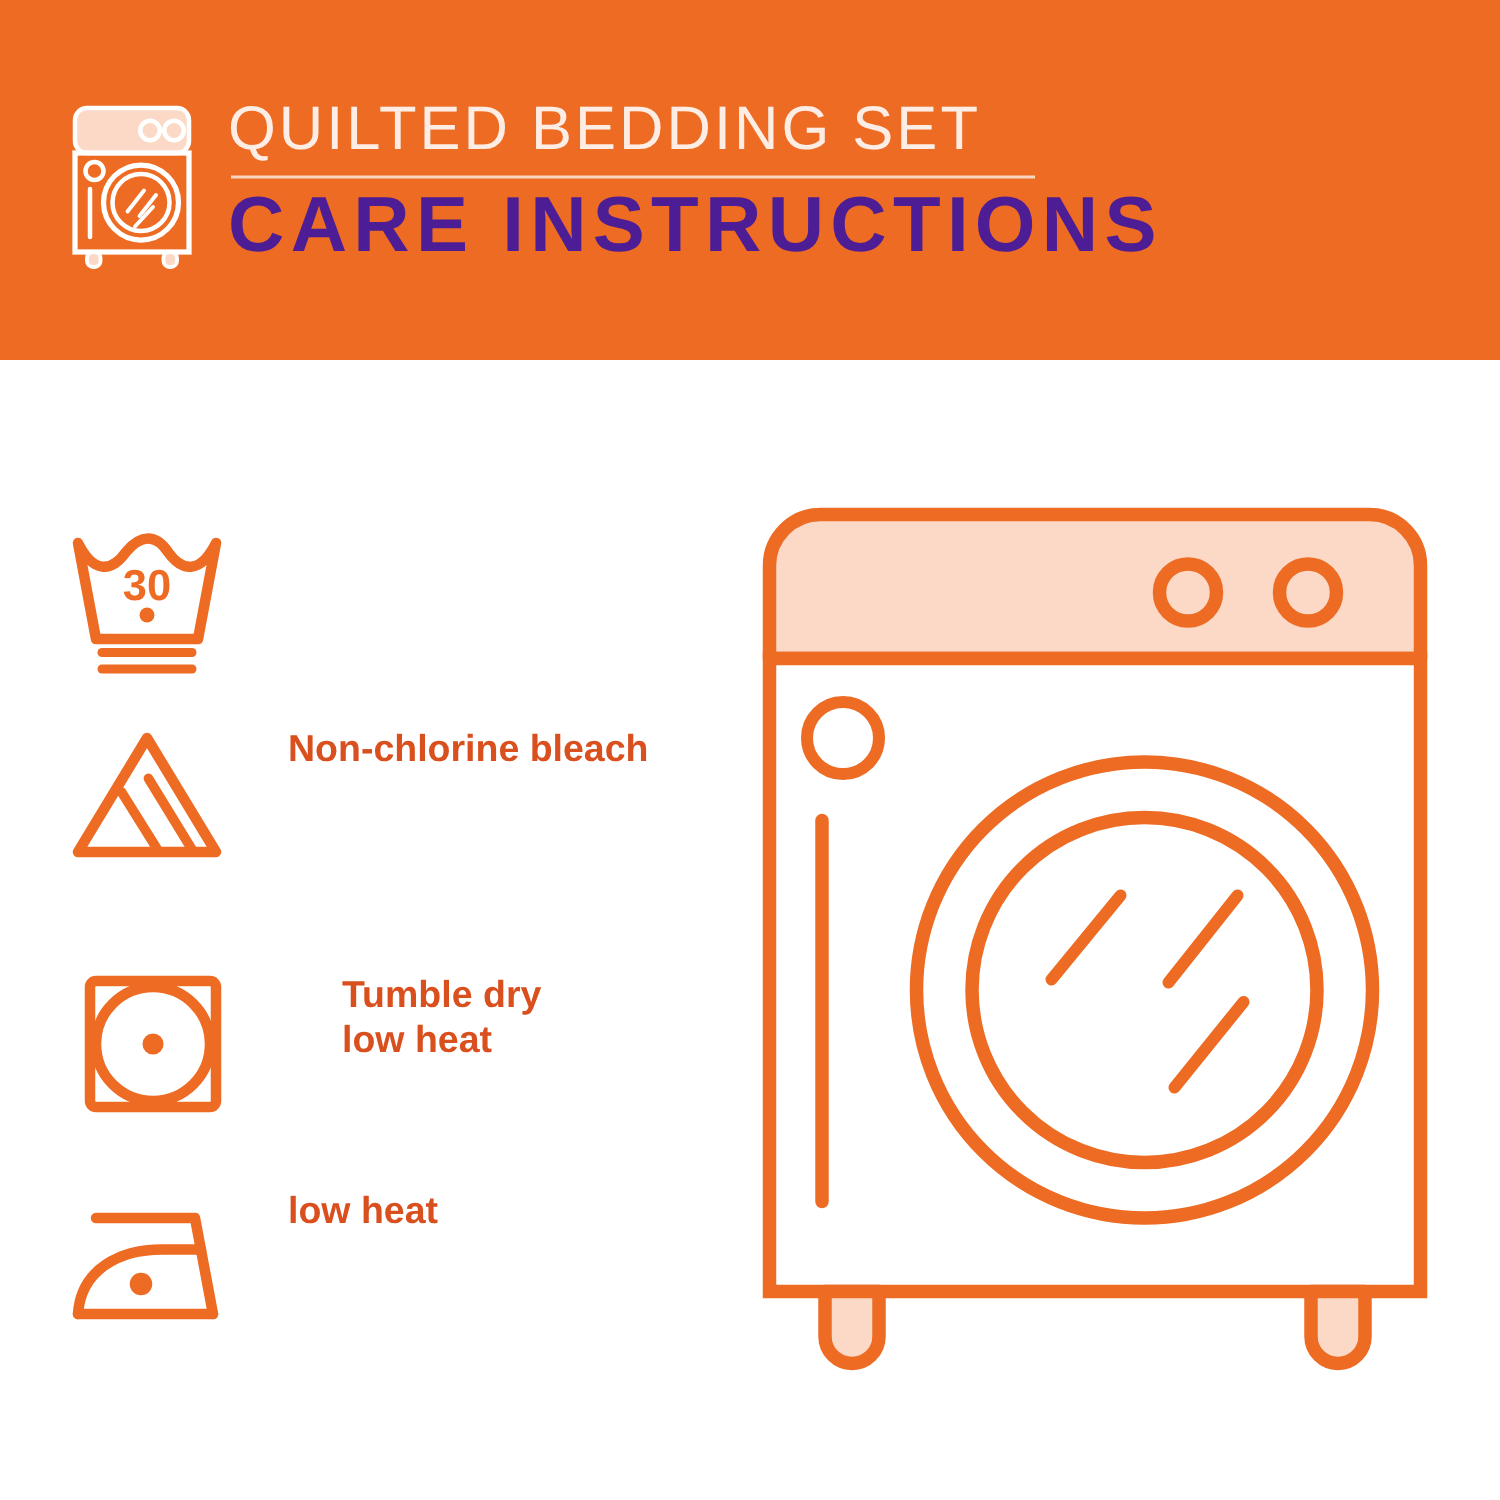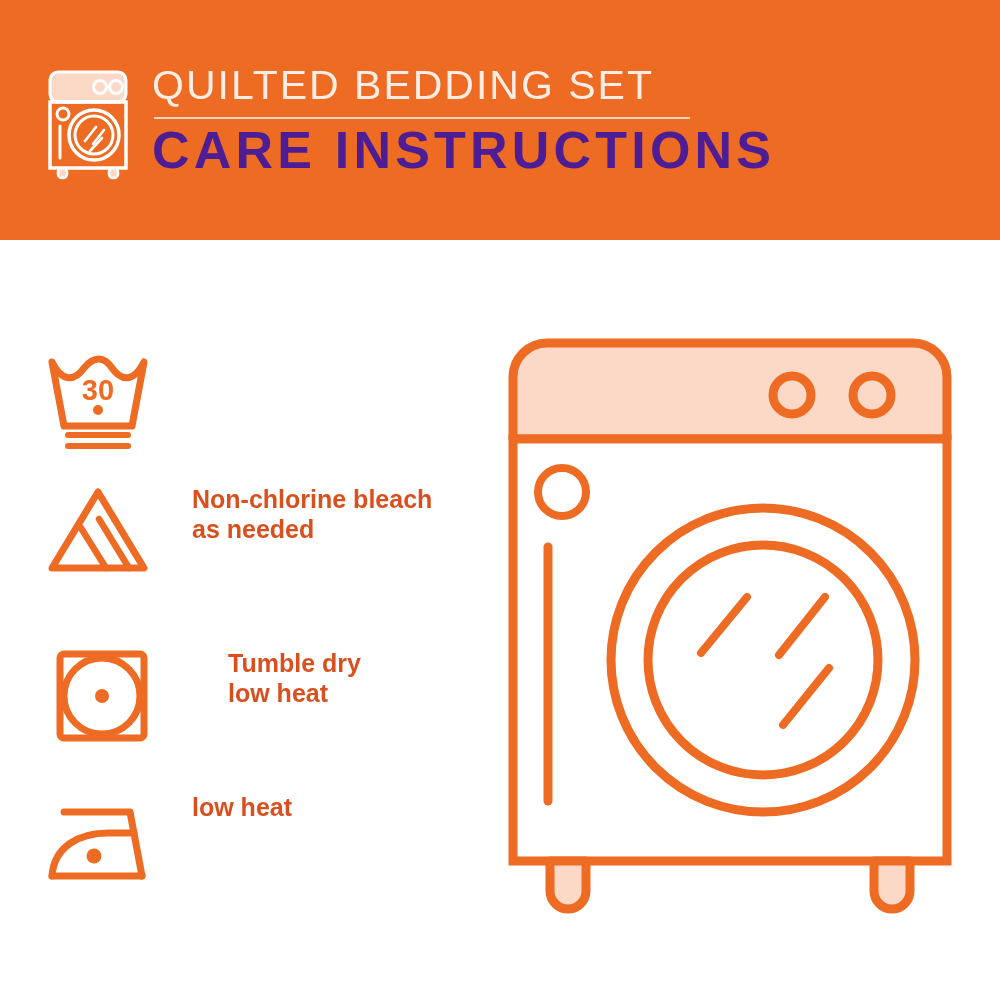--- a/index.html
+++ b/index.html
@@ -162,21 +162,20 @@
     <div class="care-row" style="top:484px;">
       <div class="care-icon">
         <svg width="108" height="92" viewBox="0 0 108 92">
           <path d="M54 8 L100 84 L8 84 Z" fill="none" stroke="#ED6B23" stroke-width="7" stroke-linejoin="round"></path>
           <line x1="55" y1="35" x2="85" y2="84" stroke="#ED6B23" stroke-width="6.5" stroke-linecap="round"></line>
           <line x1="37" y1="44" x2="62" y2="84" stroke="#ED6B23" stroke-width="6.5" stroke-linecap="round"></line>
         </svg>
       </div>
       <div class="care-text">
         <div>Non-chlorine bleach</div>
-        <div>as needed</div>
       </div>
     </div>
 
     <div class="care-row" style="top:648px;gap:36px;">
       <div class="care-icon">
         <svg width="108" height="98" viewBox="0 0 108 98">
           <rect x="16" y="6" width="84" height="84" rx="4" fill="none" stroke="#ED6B23" stroke-width="7"></rect>
           <circle cx="58" cy="48" r="38" fill="none" stroke="#ED6B23" stroke-width="7"></circle>
           <circle cx="58" cy="48" r="7" fill="#ED6B23"></circle>
         </svg>

